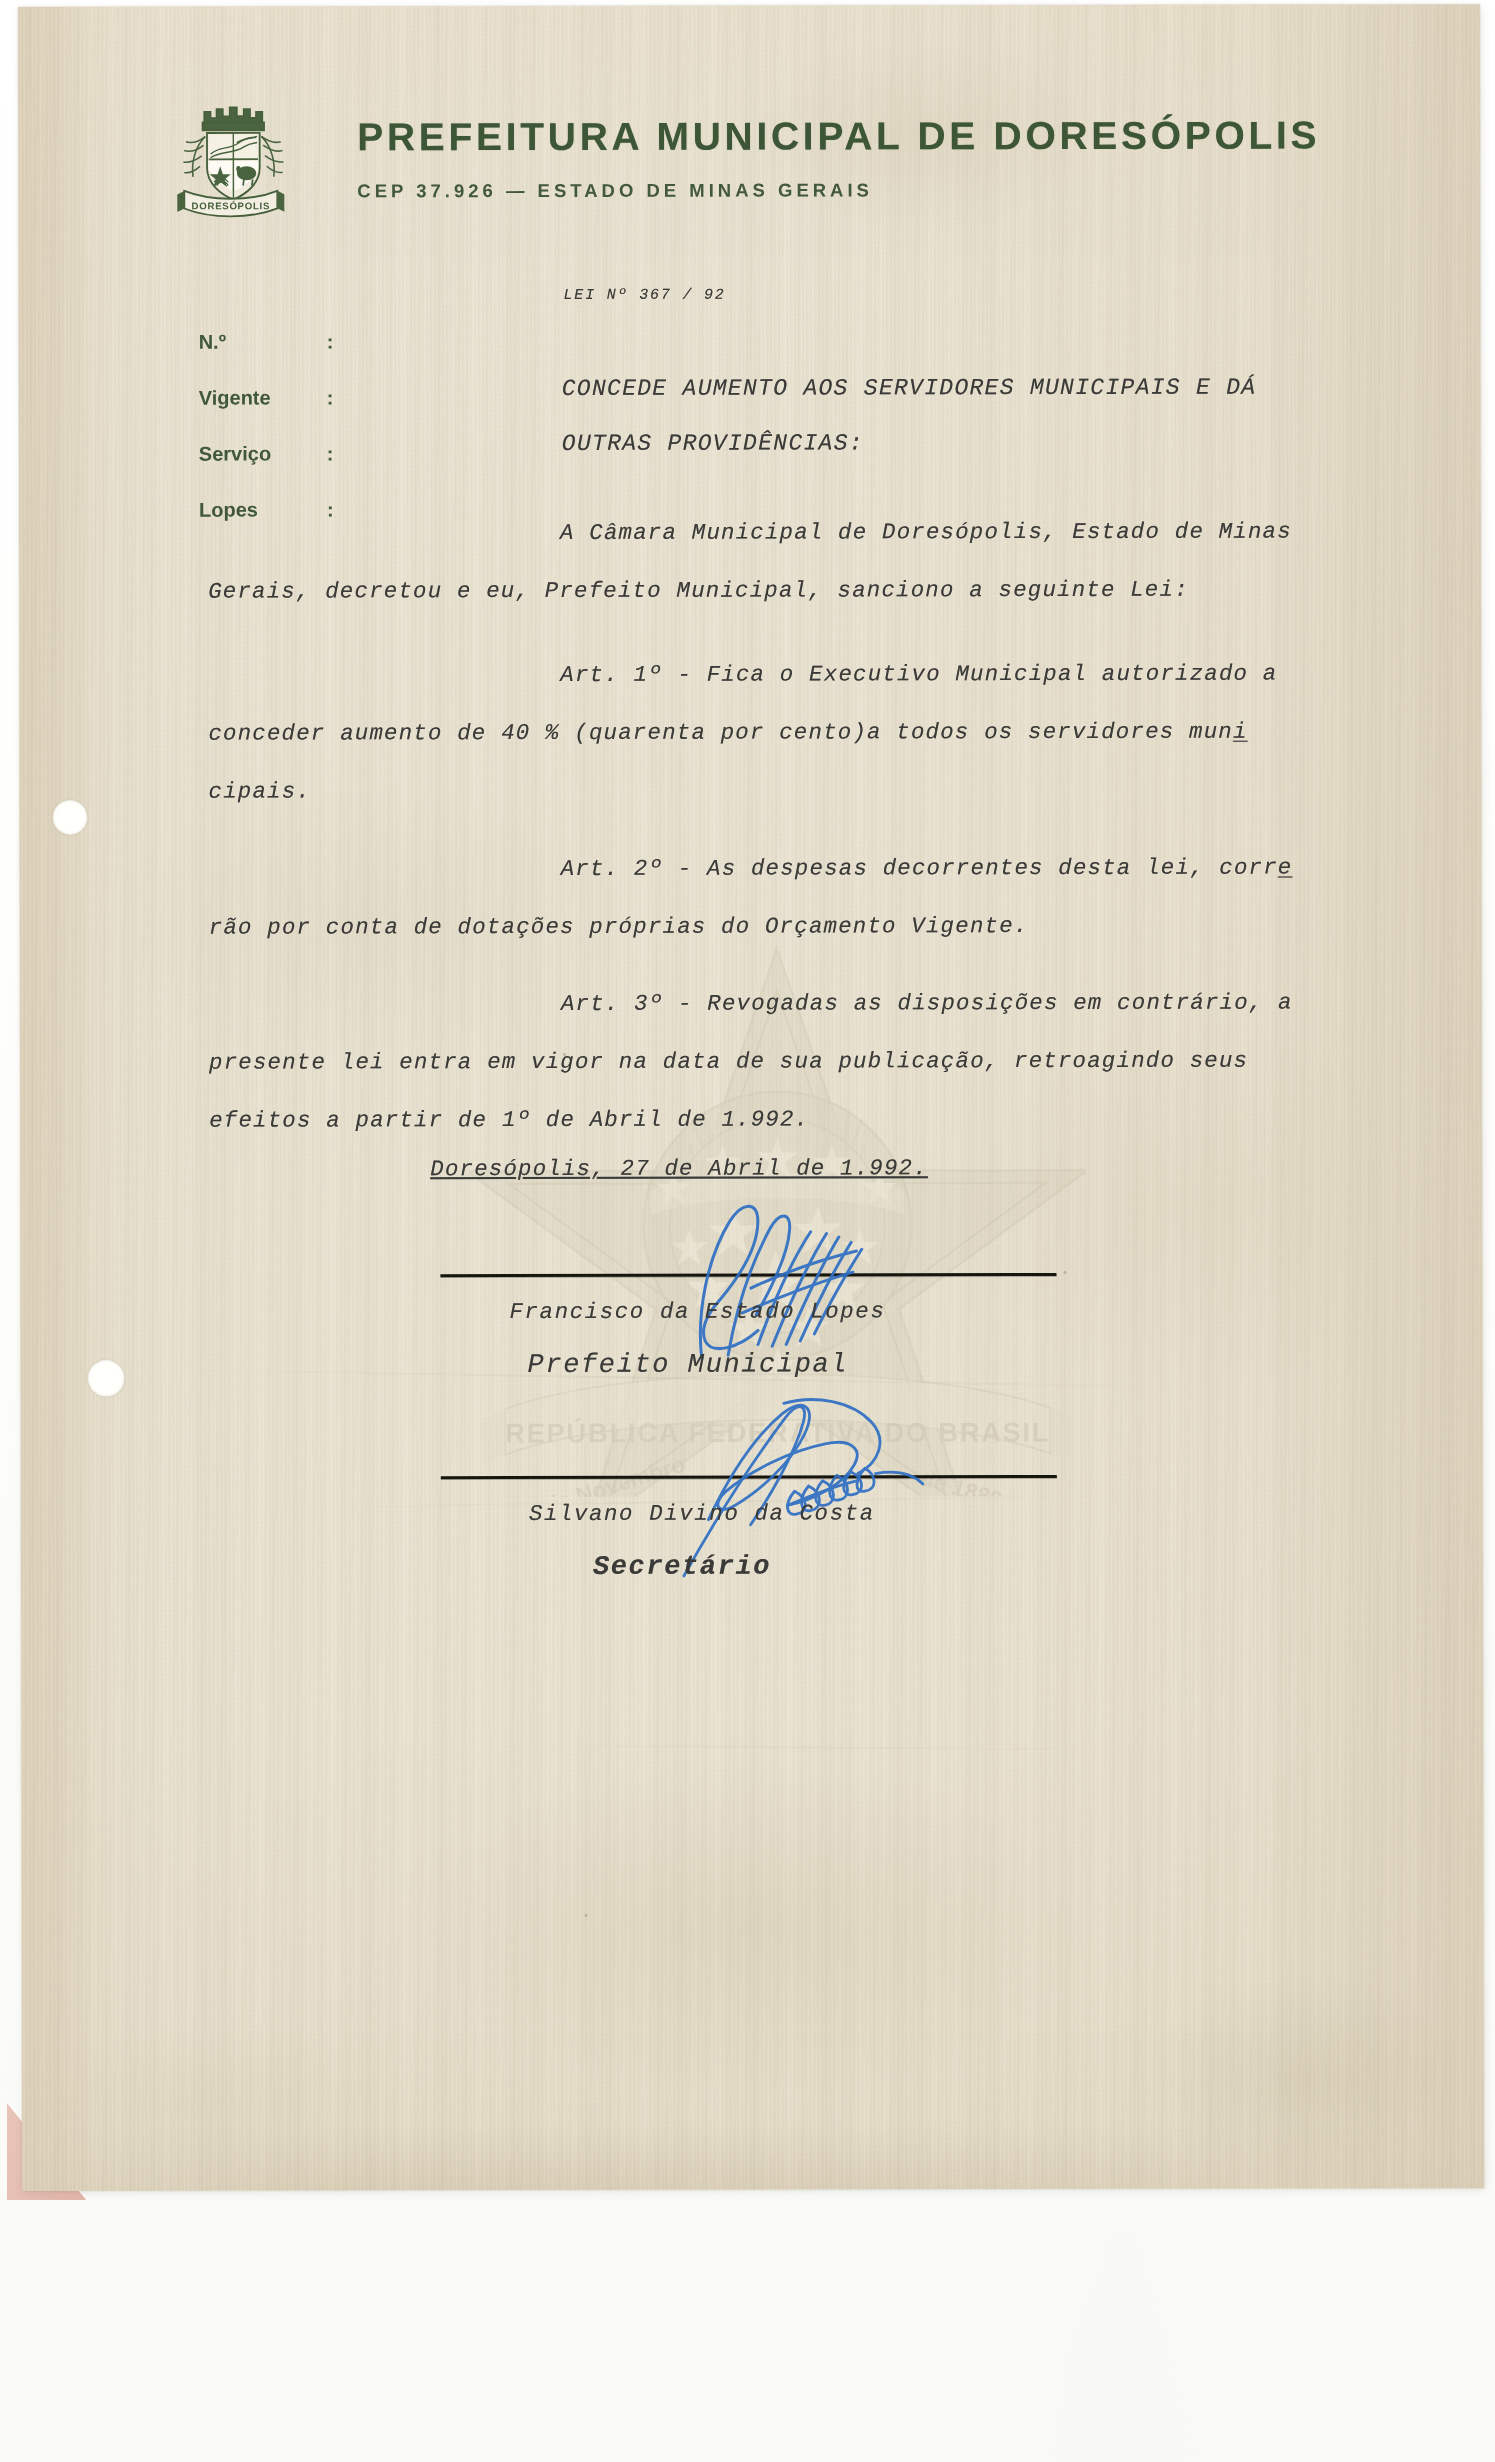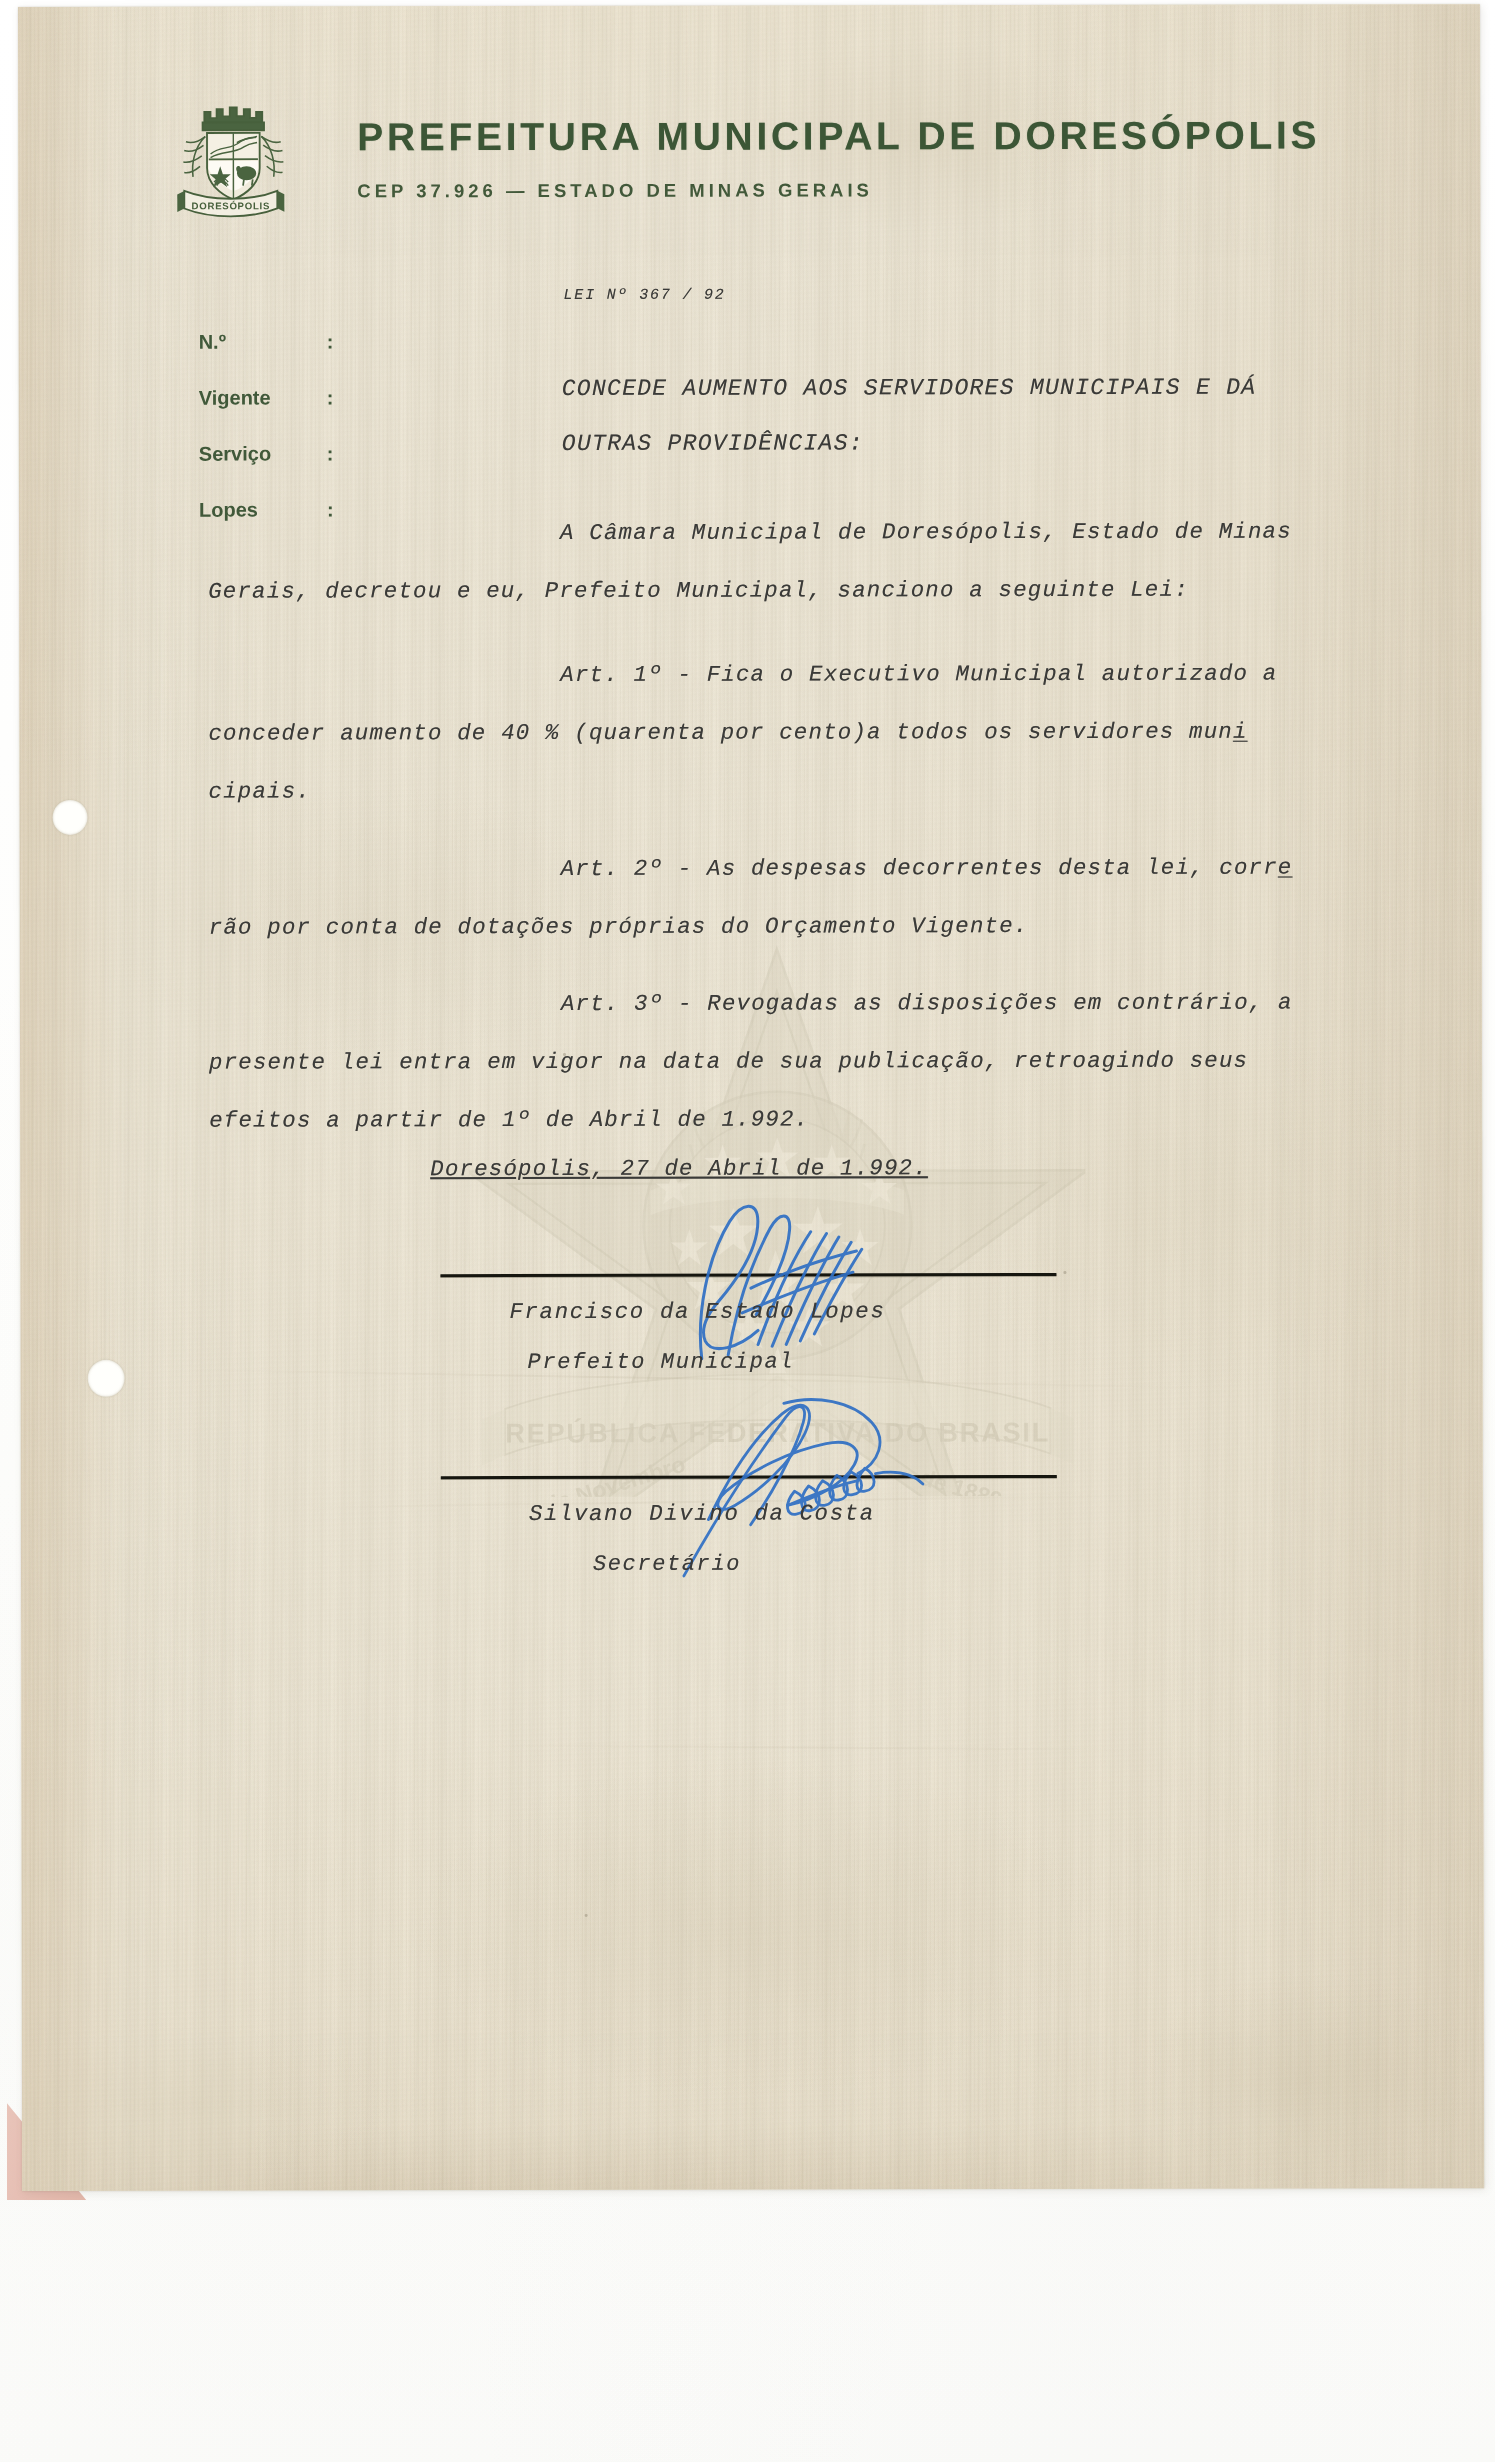--- a/index.html
+++ b/index.html
@@ -142,34 +142,34 @@
 
   #place-date{position:absolute;left:410px;top:1150px;
      font-size:22.4px;letter-spacing:1.2px;white-space:nowrap;text-decoration:underline;}
 
   
   .sig-block{position:absolute;}
   .sig-rule{position:absolute;height:2.6px;background:#16160f;
      box-shadow:0 0.9px 0 rgba(60,55,40,.30);}
   .sig-name{position:absolute;font-size:22.4px;letter-spacing:1.6px;
      white-space:nowrap;}
-  .sig-role{position:absolute;font-size:22px;letter-spacing:1.6px;
+  .sig-role{position:absolute;font-size:27px;letter-spacing:1.6px;
      white-space:nowrap;}
   .ink{position:absolute;pointer-events:none;}
   .ink svg{display:block;overflow:visible;}
 
   #sig1-rule{left:420px;top:1268px;width:616px;}
   #sig1-ink {left:646px;top:1177px;width:264px;height:193px;}
   #sig1-name{left:489px;top:1293px;}
   #sig1-role{left:507px;top:1344px;}
 
   #sig2-rule{left:420px;top:1470px;width:616px;}
   #sig2-ink {left:633px;top:1382px;width:299px;height:202px;}
   #sig2-name{left:508px;top:1495px;}
-  #sig2-role{left:572px;top:1546px;}
+  #sig2-role{left:572px;top:1546px;font-weight:bold;}
 
   
   .speck{position:absolute;background:rgba(120,112,92,.34);border-radius:50%;}
 </style>
 </head>
 <body>
 
 <div id="scan-bed"></div>
 <div id="under-sheet"></div>
 

